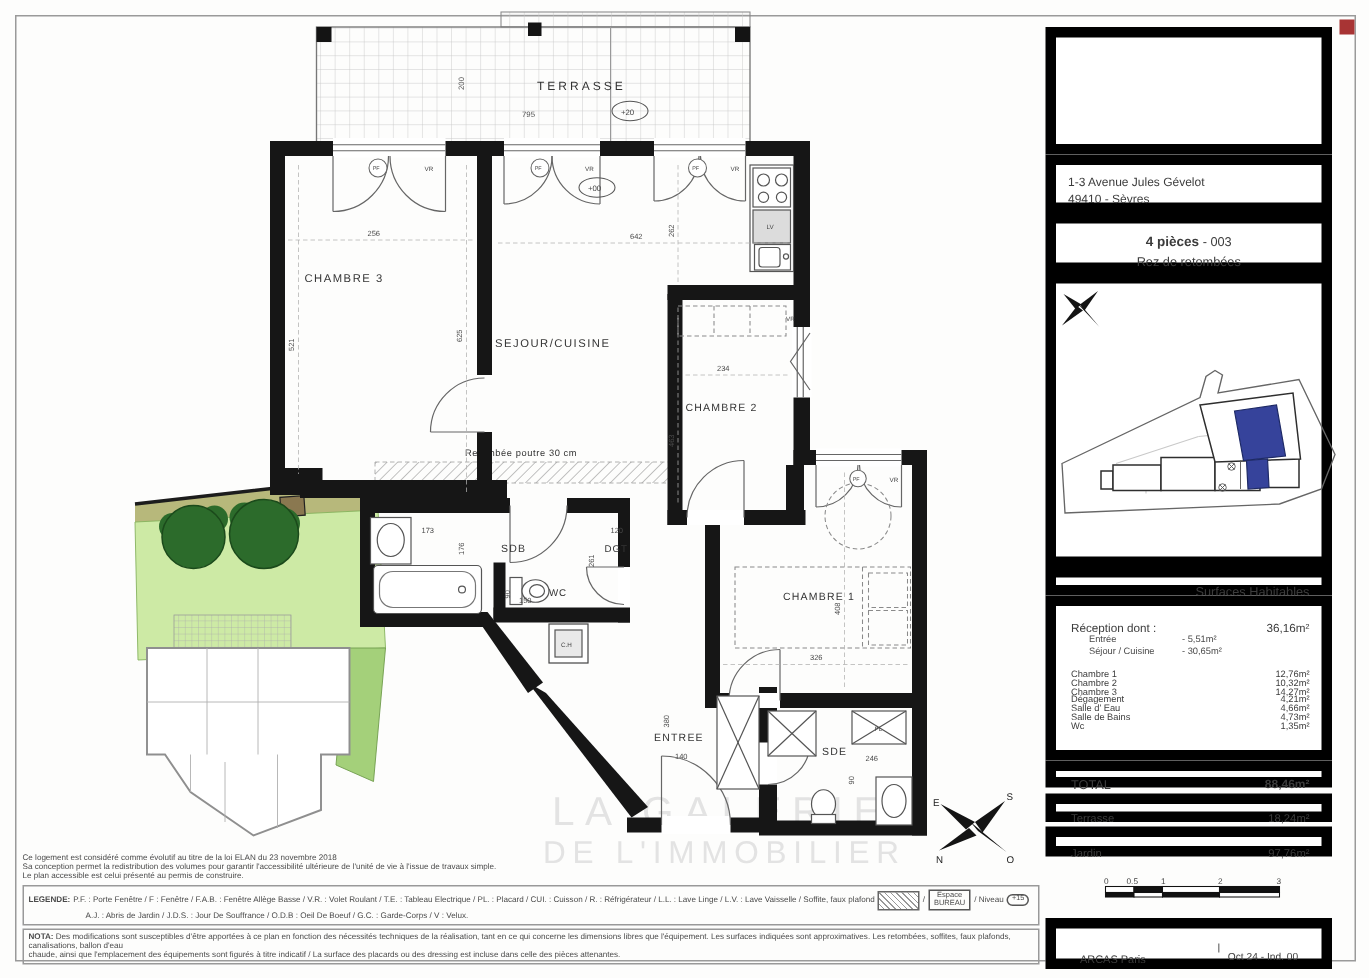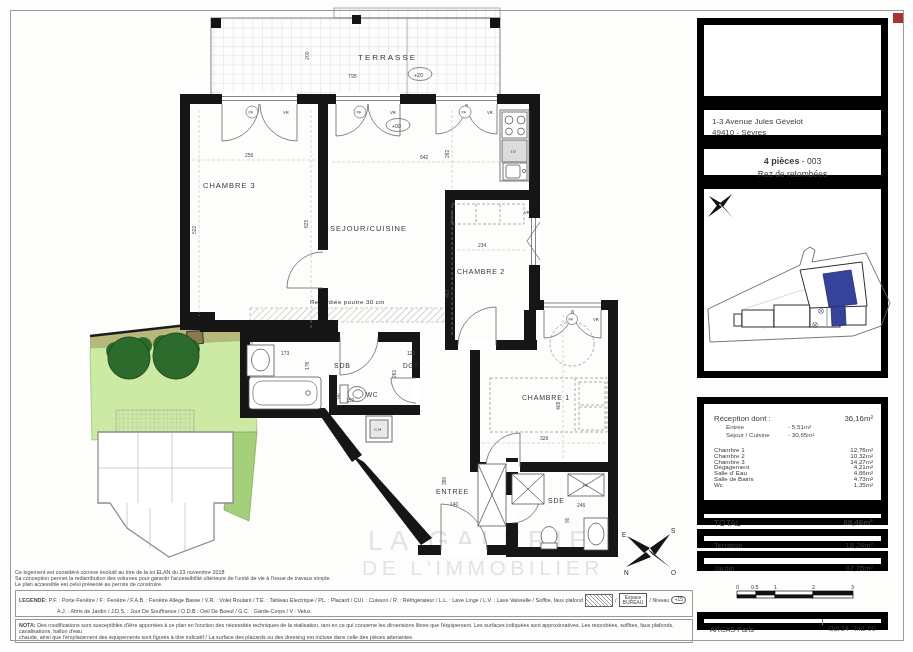--- a/index.html
+++ b/index.html
@@ -22,21 +22,21 @@
   .recep-main{font-size:7.8px;gap:12px;}
   .recep-sub{display:flex;font-size:6.2px;line-height:7.5px;padding-left:12px;color:#4a4a4a;}
   .recep-sub .sl{width:62px;}
   .roomlist{margin-top:9px;font-size:6.2px;line-height:5.8px;}
   .roomlist .rowflex{margin-bottom:0;}
   .total-box{top:507px;height:18px;padding:4px 8px 0 10px;font-size:8.5px;}
   .total-box .val{font-weight:bold;font-size:8px;}
   .extra1-box{top:529px;height:19px;padding:5px 8px 0 10px;font-size:7.5px;}
   .extra2-box{top:551px;height:16px;padding:6px 8px 0 10px;font-size:7.5px;}
   .scalebar{position:absolute;left:38px;top:583px;}
-  .footer-box{top:612px;height:18px;display:flex;padding:0;}
+  .footer-box{top:612px;height:18px;display:flex;padding:10px;}
   .footer-left{flex:1;font-size:7.3px;padding:6px 0 0 6px;}
   .footer-right{width:58px;border-left:1px solid #8a8a8a;font-size:6.8px;text-align:center;padding-top:6px;}
   
   .legend-wrap{position:absolute;left:15px;top:569px;width:678px;font-size:5.4px;line-height:6px;color:#4a4a4a;}
   .legend-box{border:1px solid #999;margin-top:3px;padding:2px 3px;}
   .legend-row1{display:flex;align-items:center;gap:2px;}
   .hatch-chip{width:26px;height:11px;border:0.5px solid #666;flex:none;
      background:repeating-linear-gradient(45deg,#fff 0,#fff 2px,#999 2px,#999 2.7px);}
   .bureau-chip{border:1px solid #555;flex:none;padding:0.5px 3px;text-align:center;font-size:5px;line-height:5.5px;}
   .niv-chip{border:1px solid #555;border-radius:6px;flex:none;padding:0 2.5px;font-size:4.8px;}
@@ -420,20 +420,21 @@
         <g stroke="#555" stroke-width="0.6" fill="none">
           <line x1="123" y1="118" x2="123" y2="137"></line>
           <circle cx="117" cy="122" r="2.5"></circle>
             <path d="M115,120 l4,4 M115,124 l4,-4"></path>
           <circle cx="111" cy="136" r="2.5"></circle>
             <path d="M109,134 l4,4 M109,138 l4,-4"></path>
         </g>
       </svg>
     </div>
 
+    <div class="pbox surfh-box">Surfaces Habitables</div>
 
     <div class="pbox surfb-box">
       <div class="rowflex recep-main">
         <span>Réception dont :</span>
         <span>36,16m²</span>
       </div>
       <div class="recep-sub">
         <span class="sl">Entrée</span>
         <span>- 5,51m²</span>
       </div>

